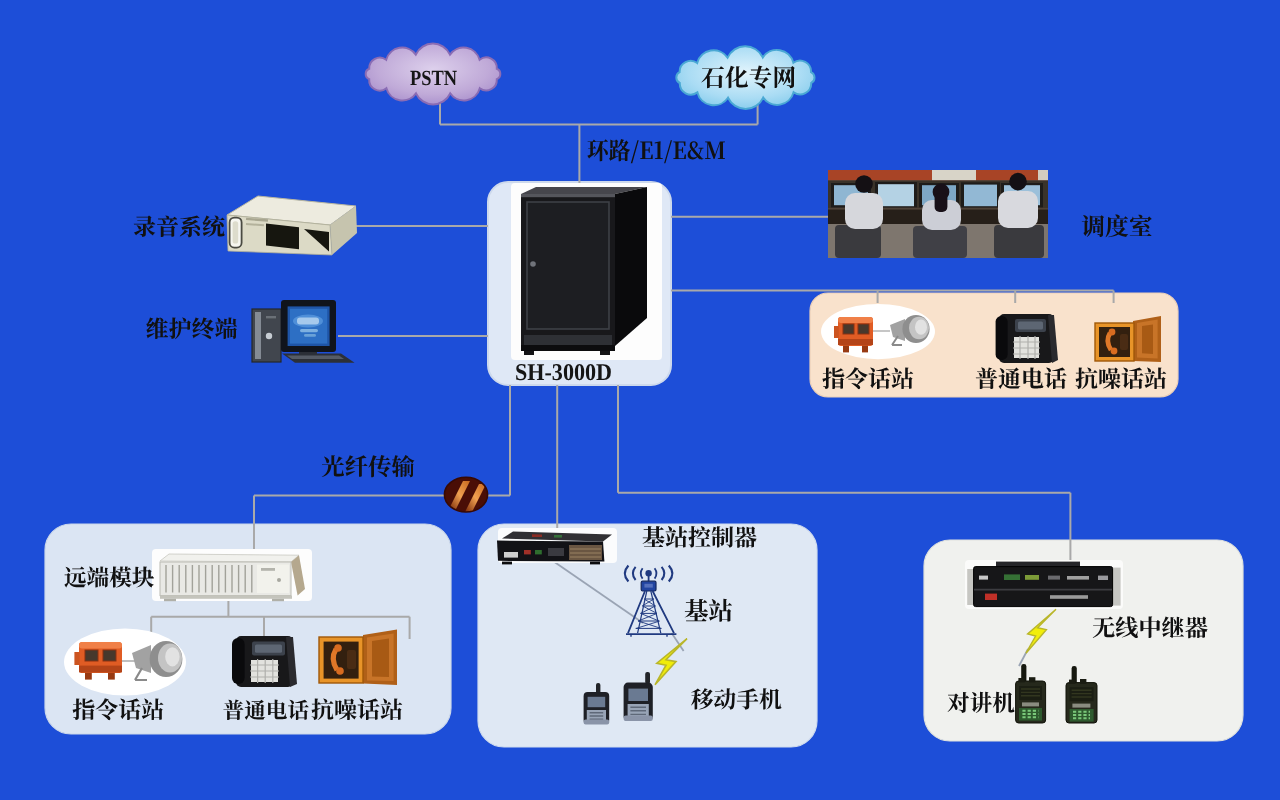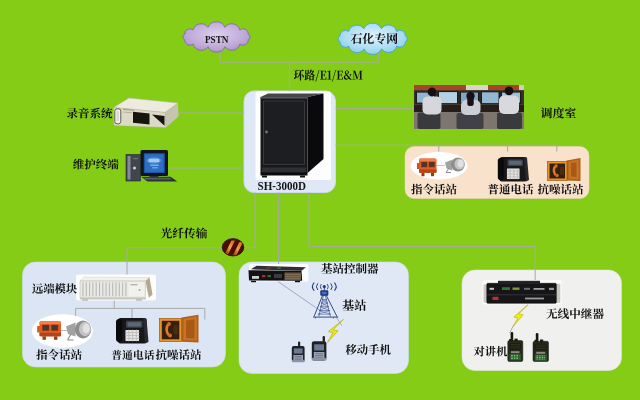--- a/index.html
+++ b/index.html
@@ -1,14 +1,14 @@
 <!DOCTYPE html>
 <html><head><meta charset="utf-8"><style>
 html,body{margin:0;padding:0;background:#ffffff;}
-.wrap{position:relative;width:640px;height:400px;overflow:hidden;background:#84cc16;font-family:"Liberation Sans",sans-serif;}
+.wrap{position:relative;width:640px;height:400px;overflow:hidden;background:#1d4ed8;font-family:"Liberation Sans",sans-serif;}
 </style></head><body>
 <div class="wrap">
 <svg width="640" height="400" viewBox="0 0 640 400">
 <defs>
 <radialGradient id="gpur" cx="0.5" cy="0.42" r="0.75">
           <stop offset="0" stop-color="#ddd0ec"></stop>
           <stop offset="0.55" stop-color="#c0aad8"></stop>
           <stop offset="1" stop-color="#9a7ec4"></stop>
         </radialGradient>
 <radialGradient id="gblu" cx="0.5" cy="0.42" r="0.75">

